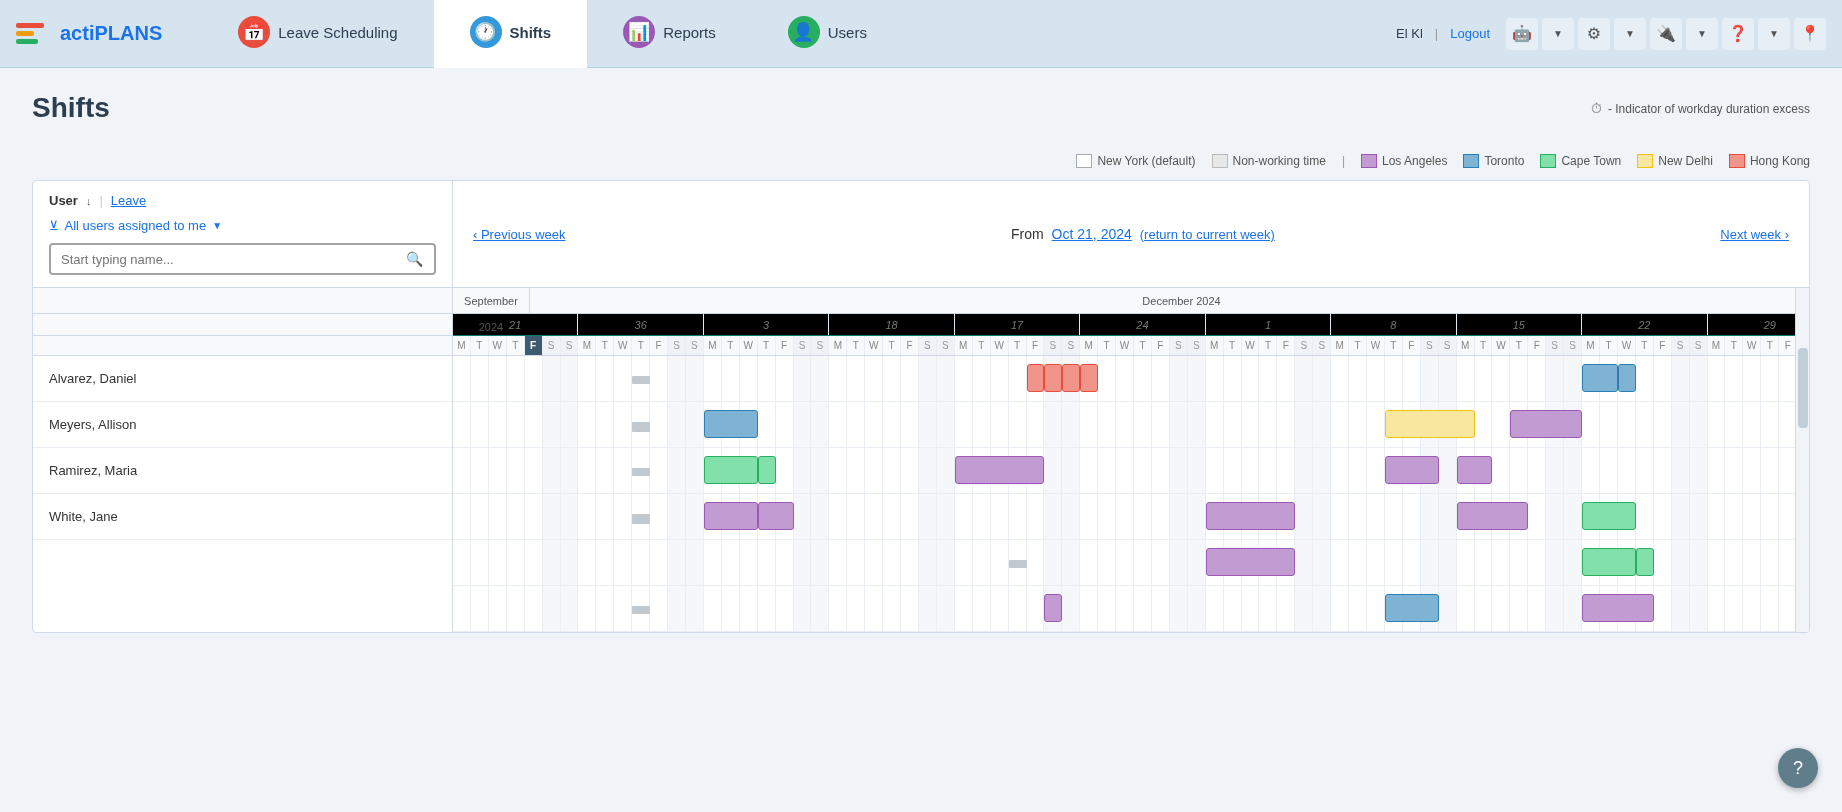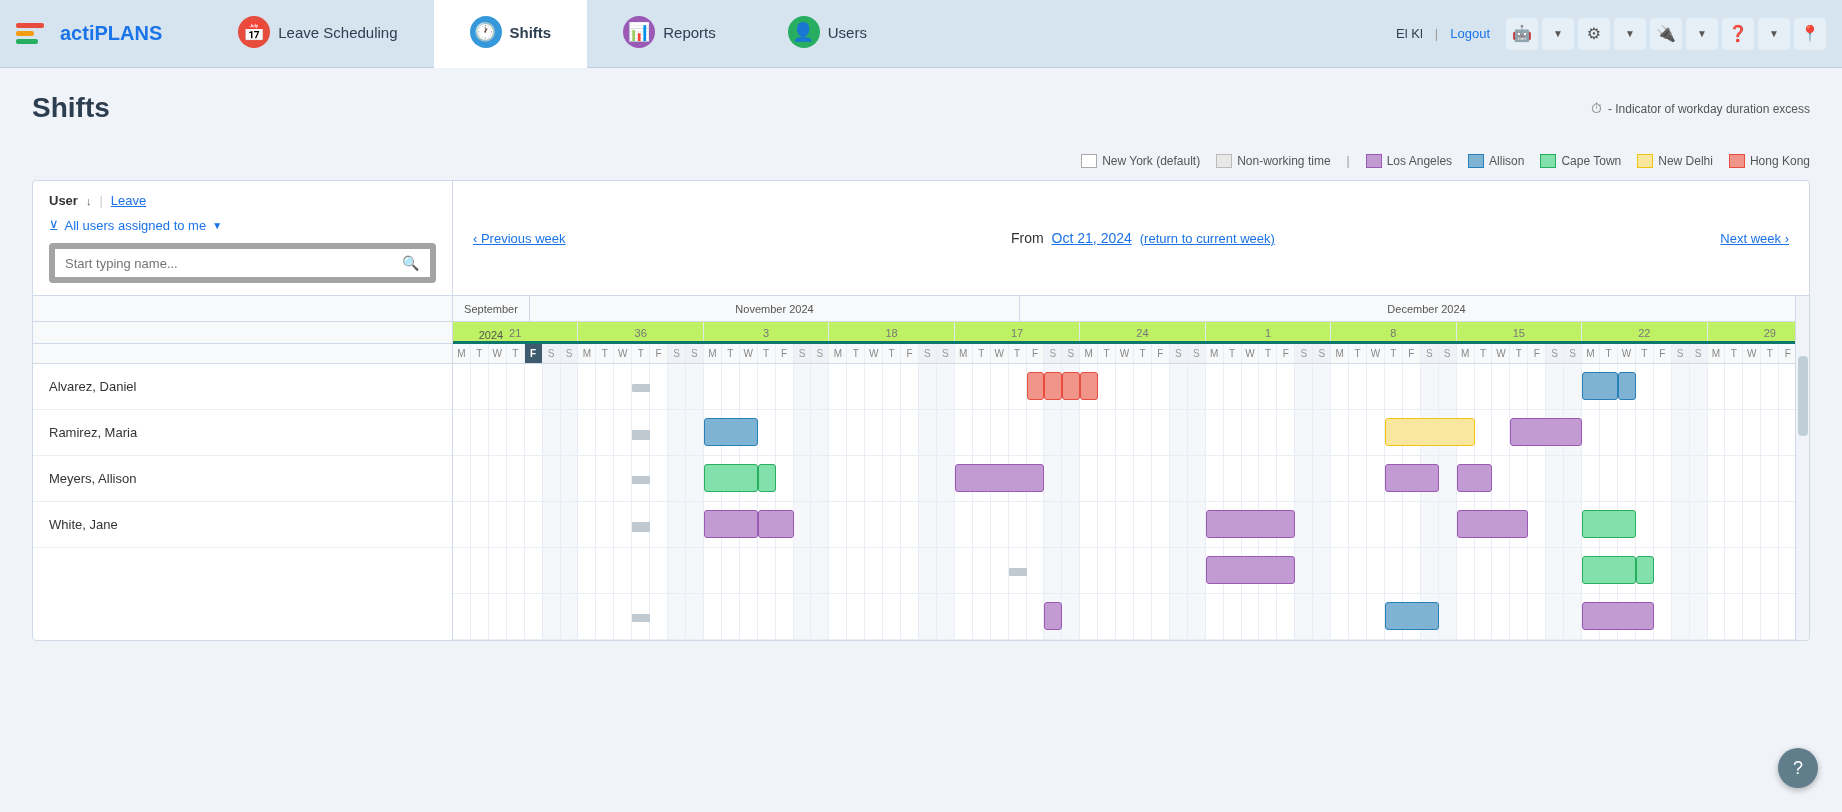--- a/index.html
+++ b/index.html
@@ -118,21 +118,21 @@
       align-items: center;
       gap: 6px;
       color: #1a73e8;
       font-size: 13px;
       cursor: pointer;
       margin-bottom: 10px;
     }
     .search-box {
       display: flex;
       align-items: center;
-      border: 6px solid #a3a3a3;
+      border: 2px solid #a3a3a3;
       border-radius: 4px;
       padding: 6px 10px;
       gap: 6px;
     }
     .search-input {
       border: none; outline: none; font-size: 13px; color: #999; width: 100%;
     }
     .search-icon { color: #999; font-size: 14px; }
     .prev-btn, .next-btn {
       color: #1a73e8; text-decoration: underline; cursor: pointer; font-size: 13px;
@@ -243,21 +243,21 @@
       <div class="legend-box" style="background:#e8e8e8; border:1px solid #bbb;"></div>
       <span>Non-working time</span>
     </div>
     <span class="legend-sep">|</span>
     <div class="legend-item">
       <div class="legend-box" style="background:#c39bd3; border:1px solid #9b59b6;"></div>
       <span>Los Angeles</span>
     </div>
     <div class="legend-item">
       <div class="legend-box" style="background:#7fb3d3; border:1px solid #2980b9;"></div>
-      <span>Allison</span>
+      <span>Toronto</span>
     </div>
     <div class="legend-item">
       <div class="legend-box" style="background:#82e0aa; border:1px solid #27ae60;"></div>
       <span>Cape Town</span>
     </div>
     <div class="legend-item">
       <div class="legend-box" style="background:#f9e79f; border:1px solid #f1c40f;"></div>
       <span>New Delhi</span>
     </div>
     <div class="legend-item">
@@ -303,37 +303,36 @@
 
       <div style="width:420px; min-width:420px; border-right:1px solid #d0dae6;">
 
         <div style="height:26px; border-bottom:1px solid #d0dae6; background:#f8f9fa;"></div>
 
         <div style="height:22px; border-bottom:1px solid #d0dae6; background:#f8f9fa;"></div>
 
         <div style="height:20px; border-bottom:1px solid #d0dae6; background:#f8f9fa;"></div>
 
         <div class="grid-user-row">Alvarez, Daniel</div>
+        <div class="grid-user-row">Meyers, Allison</div>
         <div class="grid-user-row">Ramirez, Maria</div>
-        <div class="grid-user-row">Meyers, Allison</div>
         <div class="grid-user-row">White, Jane</div>
       </div>
 
       <div style="flex:1; overflow:hidden; position:relative;">
 
         <div style="width:100%; overflow-x:auto;">
           <div style="min-width:1100px; width:1380px;">
 
             <div style="display:flex; background:#f8f9fa; border-bottom:1px solid #d0dae6; height:26px;">
               <div style="width:77px; border-right:1px solid #d0dae6; text-align:center; font-size:11px; color:#555; line-height:26px; font-weight:500;">September 2024</div>
-              <div style="width:490px; border-right:1px solid #d0dae6; text-align:center; font-size:11px; color:#555; line-height:26px; font-weight:500;">November 2024</div>
               <div style="flex:1; text-align:center; font-size:11px; color:#555; line-height:26px; font-weight:500;">December 2024</div>
             </div>
 
-            <div id="week-row" style="display:flex; background:#bef264; border-bottom:3px solid #0f766e; height:22px;">
+            <div id="week-row" style="display:flex; background:#000000; border-bottom:1px solid #0f766e; height:22px;font-style:italic;">
             <div style="width: 9.09091%; border-right: 1px solid rgb(224, 232, 240); text-align: center; font-size: 11px; color: rgb(119, 119, 119); line-height: 22px;">21</div>
                 <div style="width: 9.09091%; border-right: 1px solid rgb(224, 232, 240); text-align: center; font-size: 11px; color: rgb(119, 119, 119); line-height: 22px;">36</div>
                 <div style="width: 9.09091%; border-right: 1px solid rgb(224, 232, 240); text-align: center; font-size: 11px; color: rgb(119, 119, 119); line-height: 22px;">3</div>
                 <div style="width: 9.09091%; border-right: 1px solid rgb(224, 232, 240); text-align: center; font-size: 11px; color: rgb(119, 119, 119); line-height: 22px;">18</div>
                 <div style="width: 9.09091%; border-right: 1px solid rgb(224, 232, 240); text-align: center; font-size: 11px; color: rgb(119, 119, 119); line-height: 22px;">17</div>
                 <div style="width: 9.09091%; border-right: 1px solid rgb(224, 232, 240); text-align: center; font-size: 11px; color: rgb(119, 119, 119); line-height: 22px;">24</div>
                 <div style="width: 9.09091%; border-right: 1px solid rgb(224, 232, 240); text-align: center; font-size: 11px; color: rgb(119, 119, 119); line-height: 22px;">1</div>
                 <div style="width: 9.09091%; border-right: 1px solid rgb(224, 232, 240); text-align: center; font-size: 11px; color: rgb(119, 119, 119); line-height: 22px;">8</div>
                 <div style="width: 9.09091%; border-right: 1px solid rgb(224, 232, 240); text-align: center; font-size: 11px; color: rgb(119, 119, 119); line-height: 22px;">15</div>
                 <div style="width: 9.09091%; border-right: 1px solid rgb(224, 232, 240); text-align: center; font-size: 11px; color: rgb(119, 119, 119); line-height: 22px;">22</div>

